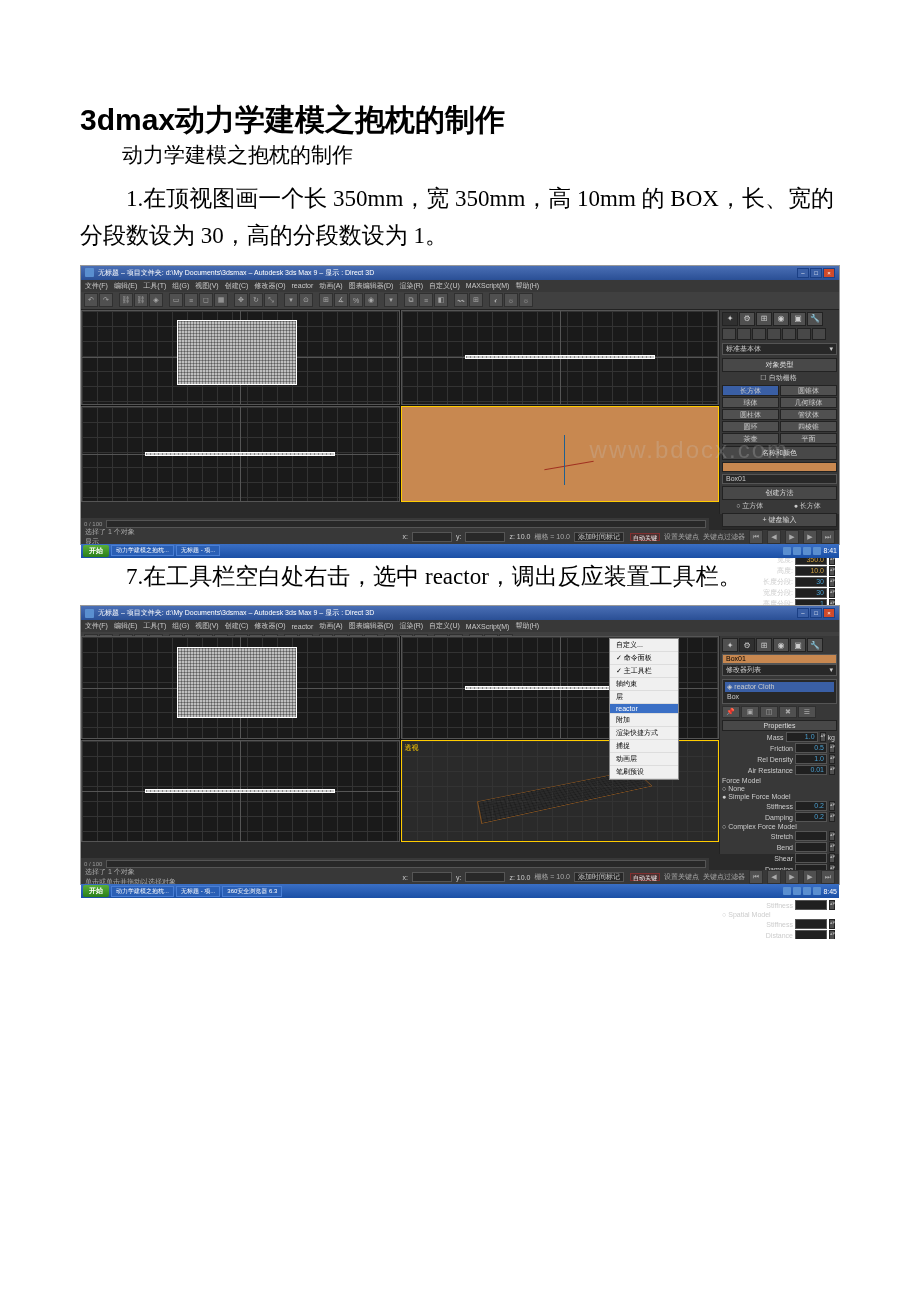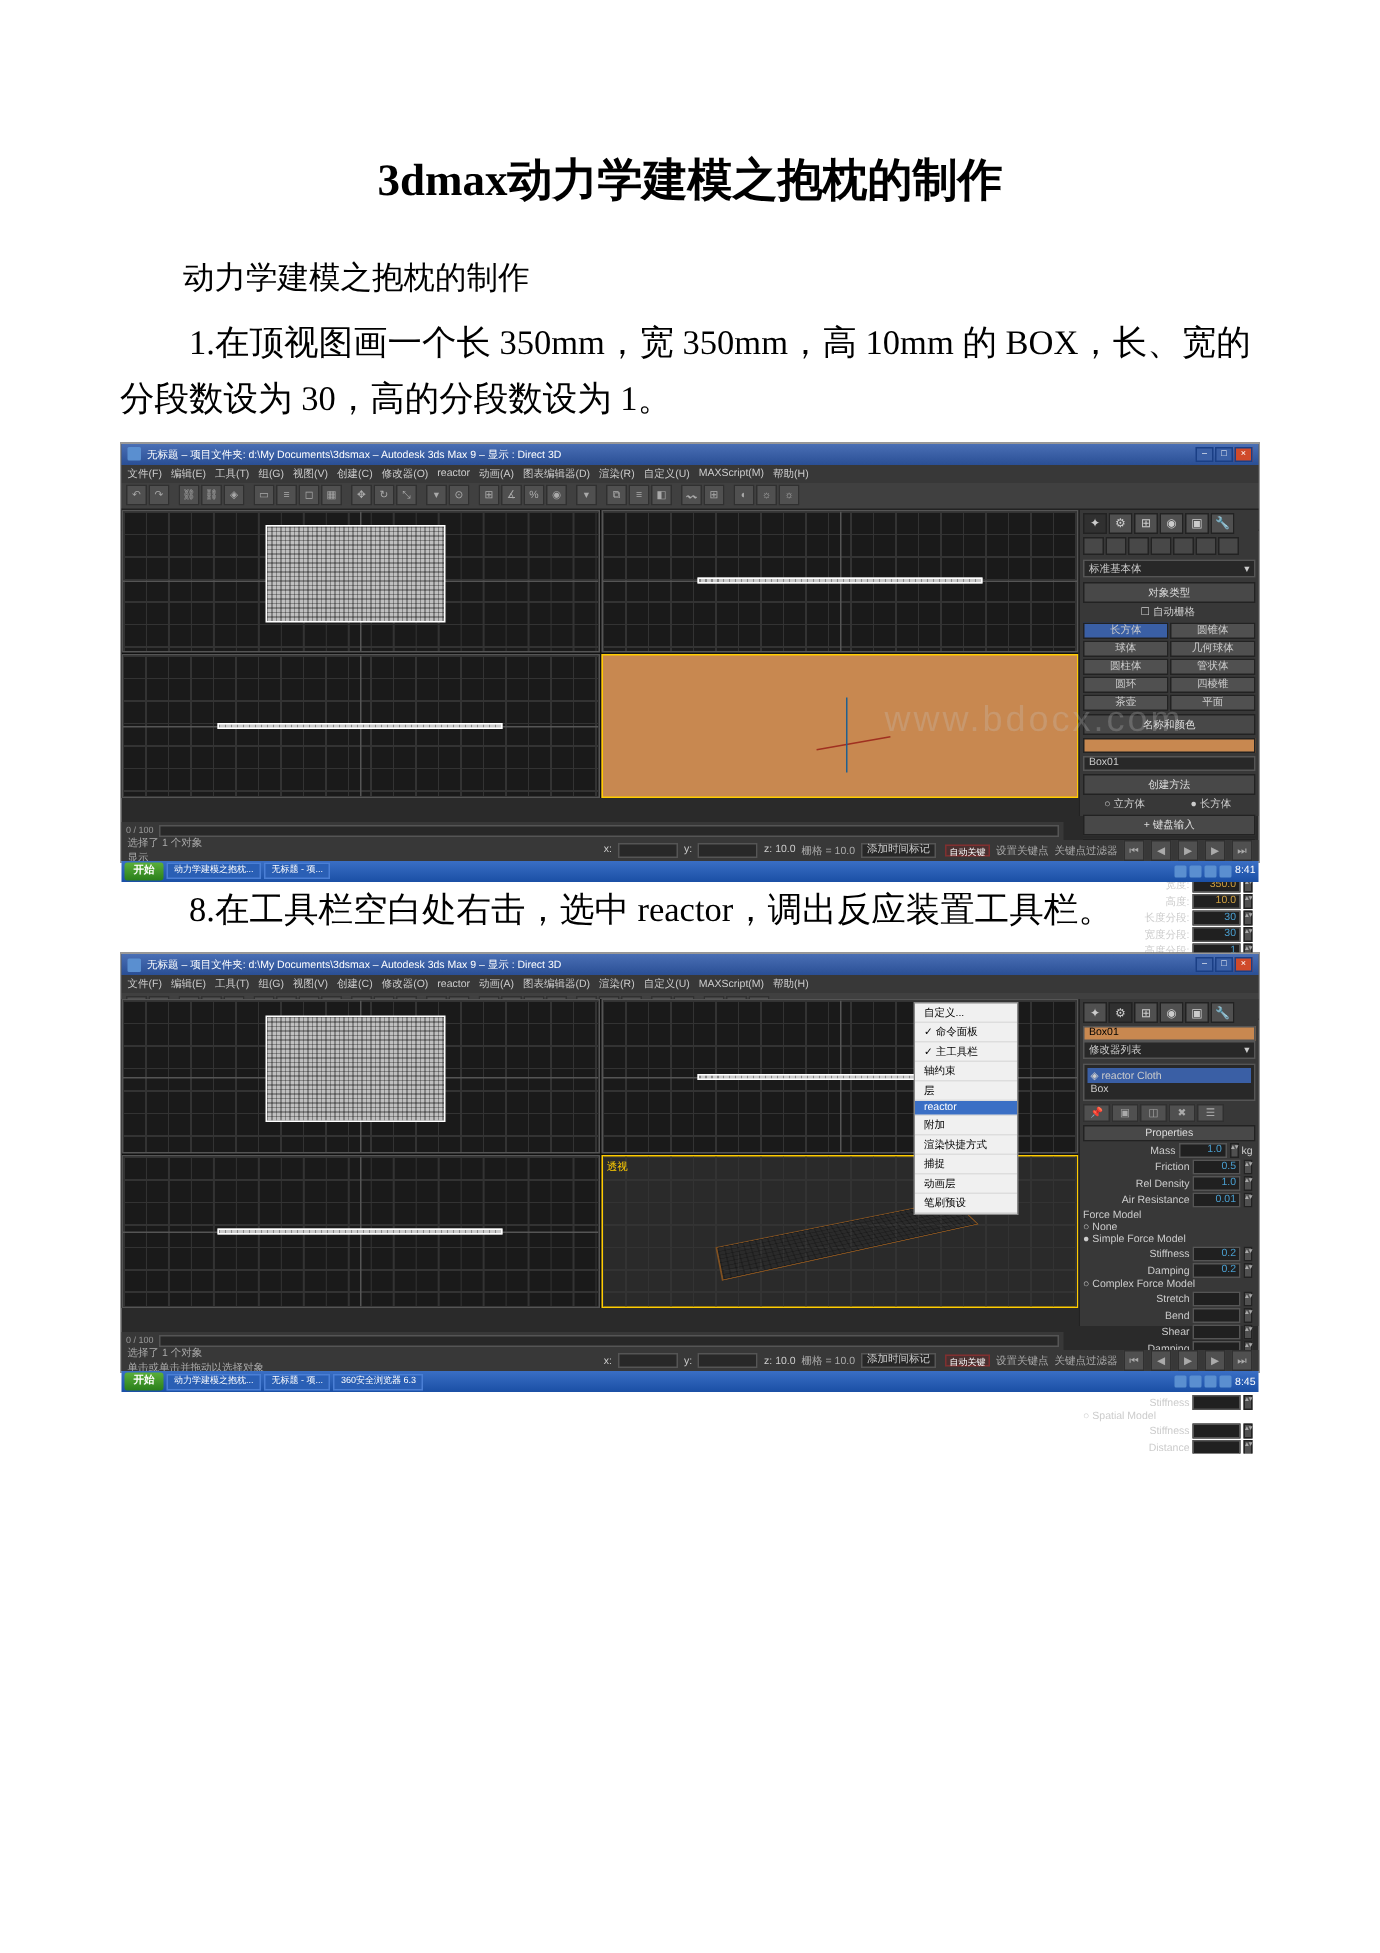--- a/index.html
+++ b/index.html
@@ -5,25 +5,23 @@
   * { box-sizing: border-box; margin: 0; padding: 0; }
   body {
     background: #ffffff;
     font-family: "SimSun", "Microsoft YaHei", serif;
     width: 920px;
     margin: 0 auto;
     color: #000;
     padding: 100px 80px 40px 80px;
   }
   h1 {
-    text-align: center;
     font-size: 30px;
     font-weight: bold;
-    margin-bottom: 30px;
-    font-family: Liberation Serif, serif;
+    font-family: Liberation Sans, sans-serif;
   }
   .subtitle {
     font-size: 21px;
     text-indent: 2em;
     margin-bottom: 12px;
   }
   .step {
     font-size: 23px;
     text-indent: 2em;
     margin-bottom: 10px;
@@ -680,21 +678,21 @@
       <div class="tray-icon"></div>
       <div class="tray-icon"></div>
       <div class="tray-icon"></div>
       <span>8:41</span>
     </div>
   </div>
   <div class="watermark">www.bdocx.com</div>
 </div>
 </div>
 
-<p class="step">8.在工具栏空白处右击，选中 reactor，调出反应装置工具栏。</p>
+<p class="step">7.在工具栏空白处右击，选中 reactor，调出反应装置工具栏。</p>
 
 <div class="screenshot-wrap">
 <div class="screenshot">
   <div class="titlebar">
     <span class="titlebar-icon"></span>
     <span>无标题 – 项目文件夹: d:\My Documents\3dsmax – Autodesk 3ds Max 9 – 显示 : Direct 3D</span>
     <div class="win-controls">
       <div class="win-btn">–</div>
       <div class="win-btn">□</div>
       <div class="win-btn close">×</div>

